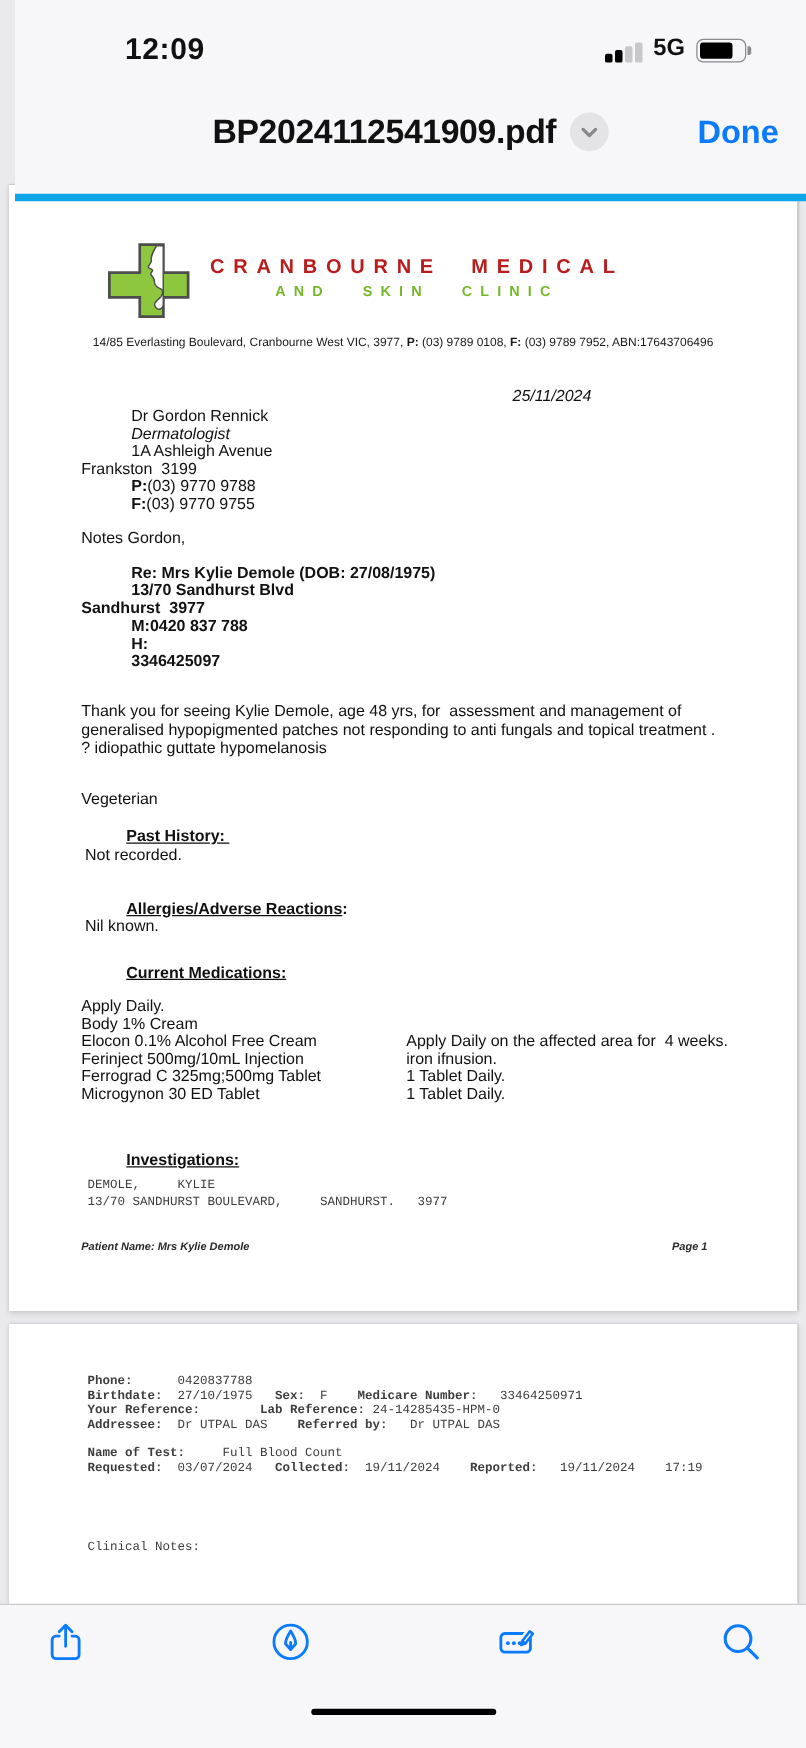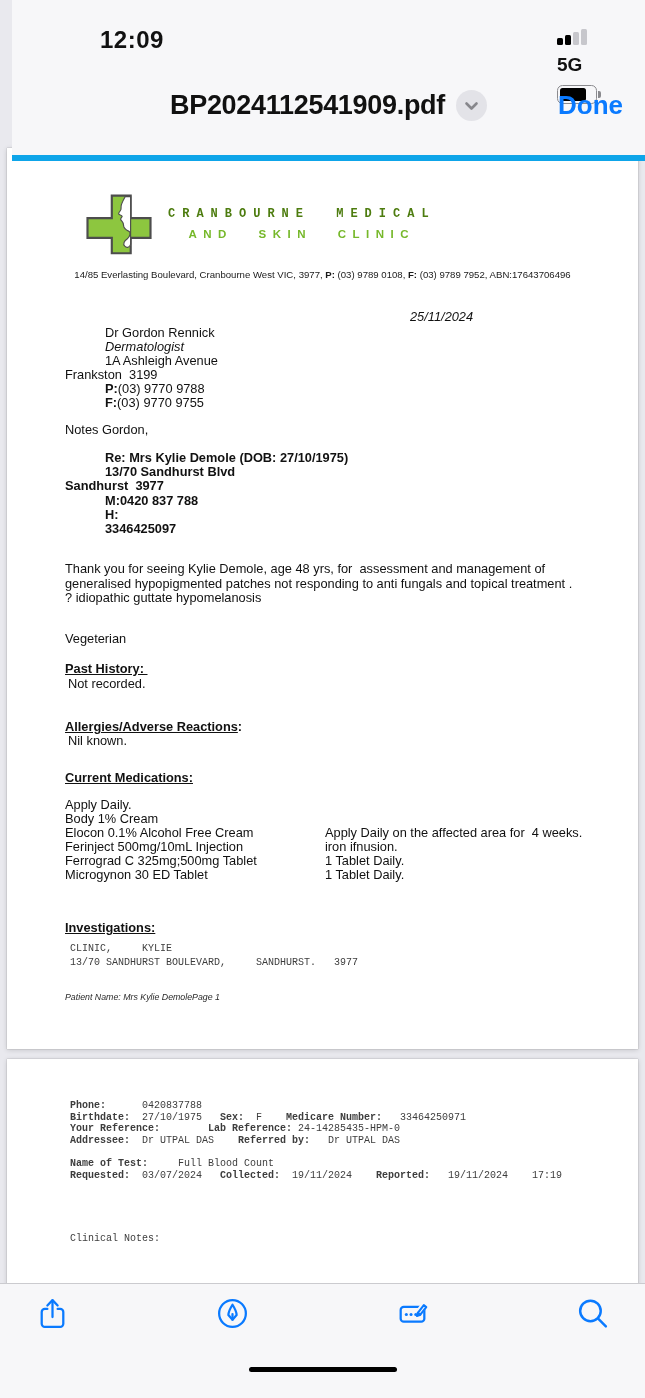--- a/index.html
+++ b/index.html
@@ -8,21 +8,21 @@
     position:relative; overflow:hidden;
     background:var(--content_bg,#e9e9ee);
     font-family:"Liberation Sans", sans-serif;
     color:var(--text,#111);
   }
   
   .chrome-top{ position:absolute; top:0; left:12px; right:0; height:161px;
     background:var(--chrome_bg,#f7f7f9); border-bottom:6px solid #0ea5e9; z-index:20;}
   .status-bar{ position:absolute; top:24px; left:0; right:0; height:32px; }
   .status-time{ position:absolute; left:88px; top:2px; font-size:24px; font-weight:bold; letter-spacing:.5px;}
-  .status-icons{ position:absolute; right:48px; top:4px; display:flex; align-items:flex-start; gap:9px;flex-direction:column;}
+  .status-icons{ position:absolute; right:48px; top:4px; display:flex; align-items:flex-end; gap:9px;}
   .sig{ display:flex; align-items:flex-end; gap:2.5px; height:17px;}
   .sig i{ display:block; width:5.5px; border-radius:1.5px; background:#000;}
   .sig i:nth-child(1){height:7px;} .sig i:nth-child(2){height:10px;}
   .sig i:nth-child(3){height:13px; background:#c7c7cc;} .sig i:nth-child(4){height:16px; background:#c7c7cc;}
   .net{ font-size:19px; font-weight:bold; }
   .battery{ position:relative; width:40px; height:19px;}
   .battery .shell{ position:absolute; inset:0; border:1.6px solid #8a8a8e; border-radius:5.5px;}
   .battery .fill{ position:absolute; left:3px; top:3px; width:26px; height:13px; background:#000; border-radius:2.5px;}
   .battery .cap{ position:absolute; right:-4px; top:6px; width:3px; height:7px; background:#8a8a8e; border-radius:0 2px 2px 0;}
   .title-row{ position:absolute; left:0; right:0; top:86px; height:52px;}
@@ -37,45 +37,45 @@
     box-shadow:0 0 1px rgba(0,0,0,.35), 0 1px 5px rgba(0,0,0,.16);}
   .page1{ top:148px; height:901px;}
   .page2{ top:1059px; height:330px;}
   .abs{ position:absolute; }
   .pre{ white-space:pre; }
   .ital{ font-style:italic; }
   .u{ text-decoration:underline; }
   
   .letter{ font-size:12.8px; line-height:14.4px; }
   .clinic-header{ left:76px; top:42px; display:flex; align-items:center; gap:13px;}
-  .clinic-name{ font-size:12px; font-weight:bold; letter-spacing:7px; word-spacing:12px; color:#4d7c0f; white-space:nowrap;font-family:Liberation Mono, monospace;}
+  .clinic-name{ font-size:16px; font-weight:bold; letter-spacing:7px; word-spacing:12px; color:#b91c1c; white-space:nowrap;}
   .clinic-sub{ margin-top:5px; text-align:center; font-size:11.5px; font-weight:bold;
     letter-spacing:6.5px; word-spacing:16px; color:var(--clinic_text_green,#76b82a); white-space:nowrap;}
   .clinic-address{ left:0; right:0; top:120px; text-align:center; font-size:9.6px; color:#1a1a1a; white-space:pre;}
   .letter-date{ left:403px; top:162px; font-style:italic;}
   .recipient{ left:58px; top:178px; line-height:14.1px;}
   .re-block{ left:58px; top:303px; line-height:14.2px; font-weight:bold;}
   .ind{ padding-left:40px; }
   .salutation{ left:58px; top:275px;}
   .body-text{ left:58px; top:414px; line-height:14.5px;}
   .diet{ left:58px; top:484px;}
   .sec{ left:58px; }
-  .sec-h{ font-weight:bold; }
+  .sec-h{ font-weight:bold;margin-left:36px; }
   .sec-v{ padding-left:3px; }
   .ph{ top:513px; line-height:15px;}
   .al{ top:572px; line-height:14px;}
   .meds-h{ top:623px;}
   .meds{ left:58px; top:650px; line-height:14px;}
   .med-line{ display:flex; }
   .med-l{ width:260px; flex:none; }
   .inv-h{ top:773px;}
   .mono{ font-family:"Liberation Mono","DejaVu Sans Mono",monospace; color:#3d3d3d;}
   .inv-mono{ left:63px; top:794px; font-size:10px; line-height:14px;}
-  .p1-footer{ left:58px; right:72px; top:842px; display:flex; 
-    font-size:8.8px; font-style:italic; color:#2a2a2a;}
+  .p1-footer{ left:58px; right:72px; top:842px; display:flex; justify-content:space-between;
+    font-size:8.8px; font-style:italic; color:#2a2a2a;font-weight:bold;}
   
   .lab-block{ left:63px; top:41px; font-size:10px; line-height:11.6px;}
   .lab-line{ white-space:pre; min-height:11.6px;}
   .clinical{ left:63px; top:174px; font-size:10px;}
   
   .toolbar{ position:absolute; left:0; right:0; bottom:0; height:115px;
     background:var(--chrome_bg,#f7f7f9); border-top:1px solid #cbcbcf; z-index:30;
     display:flex; justify-content:space-between; padding:11px 34px 0;}
   .tool-btn{ width:37px; height:37px; border:none; background:none; padding:0; cursor:pointer; color:var(--accent,#0a7aff);}
   .home-indicator{ position:absolute; bottom:26px; left:50%; transform:translateX(-50%);
@@ -136,21 +136,21 @@
       <div class="ind ital">Dermatologist</div>
       <div class="ind">1A Ashleigh Avenue</div>
       <div class="pre">Frankston  3199</div>
       <div class="ind pre"><b>P:</b><span>(03) 9770 9788</span></div>
       <div class="ind pre"><b>F:</b><span>(03) 9770 9755</span></div>
     </div>
 
     <div class="abs salutation">Notes Gordon,</div>
 
     <div class="abs re-block">
-      <div class="ind pre">Re: Mrs Kylie Demole (DOB: 27/10/1975)</div>
+      <div class="ind pre">Re: Mrs Kylie Demole (DOB: 27/08/1975)</div>
       <div class="ind pre">13/70 Sandhurst Blvd</div>
       <div class="pre">Sandhurst  3977</div>
       <div class="ind pre">M:0420 837 788</div>
       <div class="ind pre">H:</div>
       <div class="ind pre">3346425097</div>
     </div>
 
     <div class="abs body-text">
       <div class="pre">Thank you for seeing Kylie Demole, age 48 yrs, for  assessment and management of</div>
       <div class="pre">generalised hypopigmented patches not responding to anti fungals and topical treatment .</div>
@@ -193,21 +193,21 @@
         </div>
       <div class="med-line">
           <span class="med-l pre">Microgynon 30 ED Tablet</span>
           <span class="pre">1 Tablet Daily.</span>
         </div>
     </div>
 
     <div class="abs sec inv-h sec-h"><span class="u">Investigations:</span></div>
 
     <div class="abs inv-mono mono">
-      <div class="pre">CLINIC,     KYLIE</div>
+      <div class="pre">DEMOLE,     KYLIE</div>
       <div class="pre">13/70 SANDHURST BOULEVARD,     SANDHURST.   3977</div>
     </div>
 
     <div class="abs p1-footer">
       <span>Patient Name: Mrs Kylie Demole</span>
       <span>Page 1</span>
     </div>
   </div>
 
   <div class="page page2">

